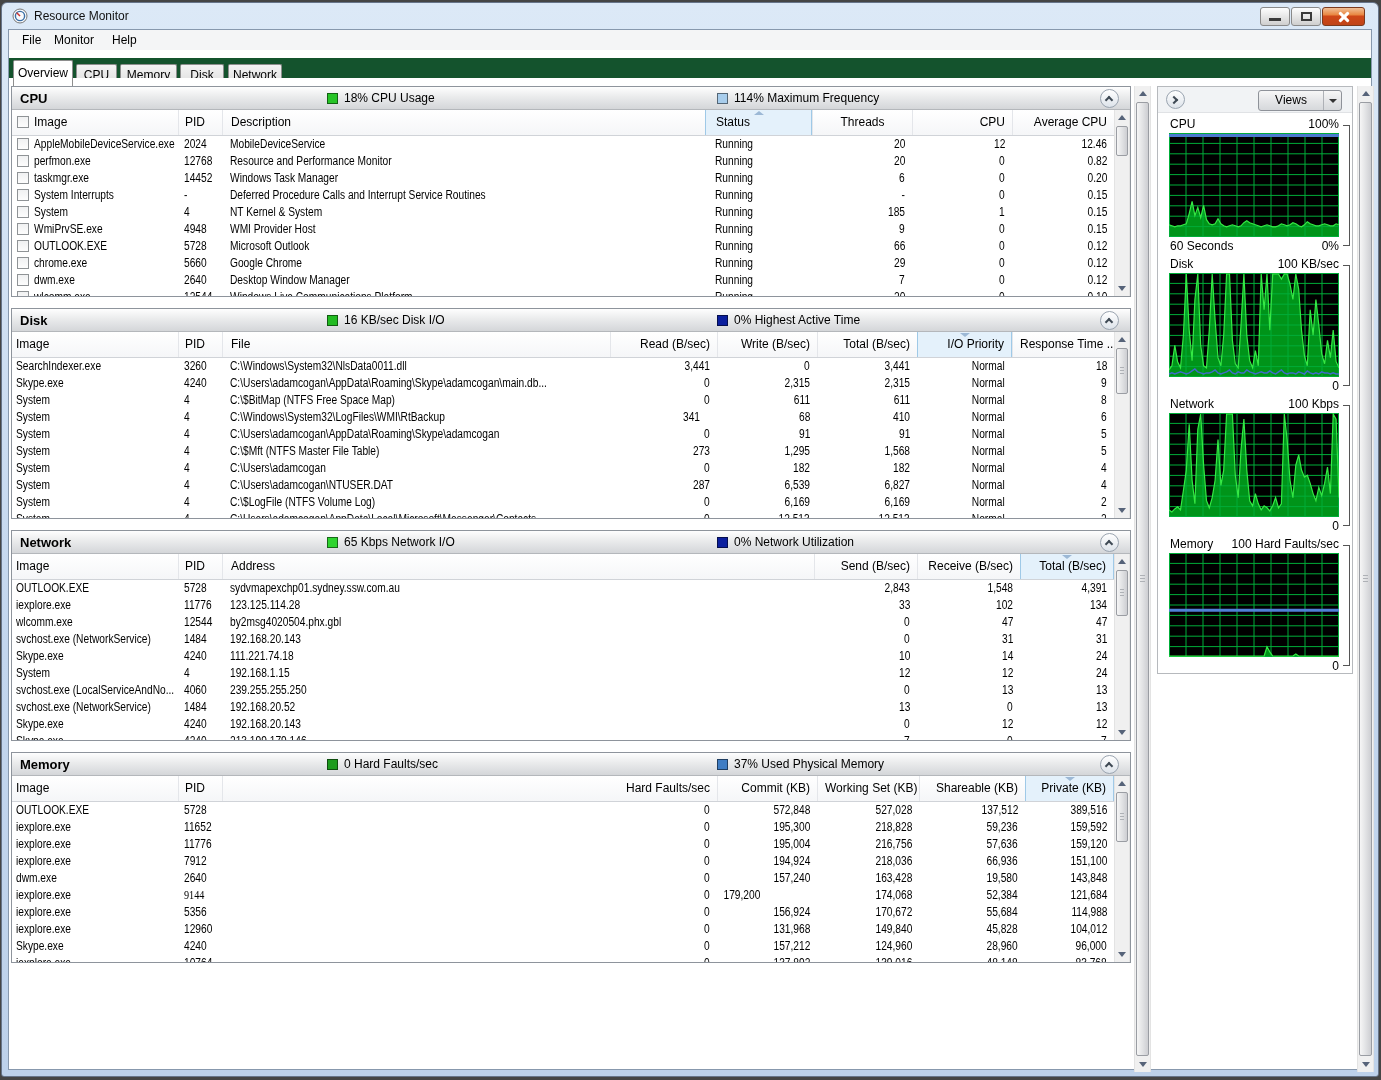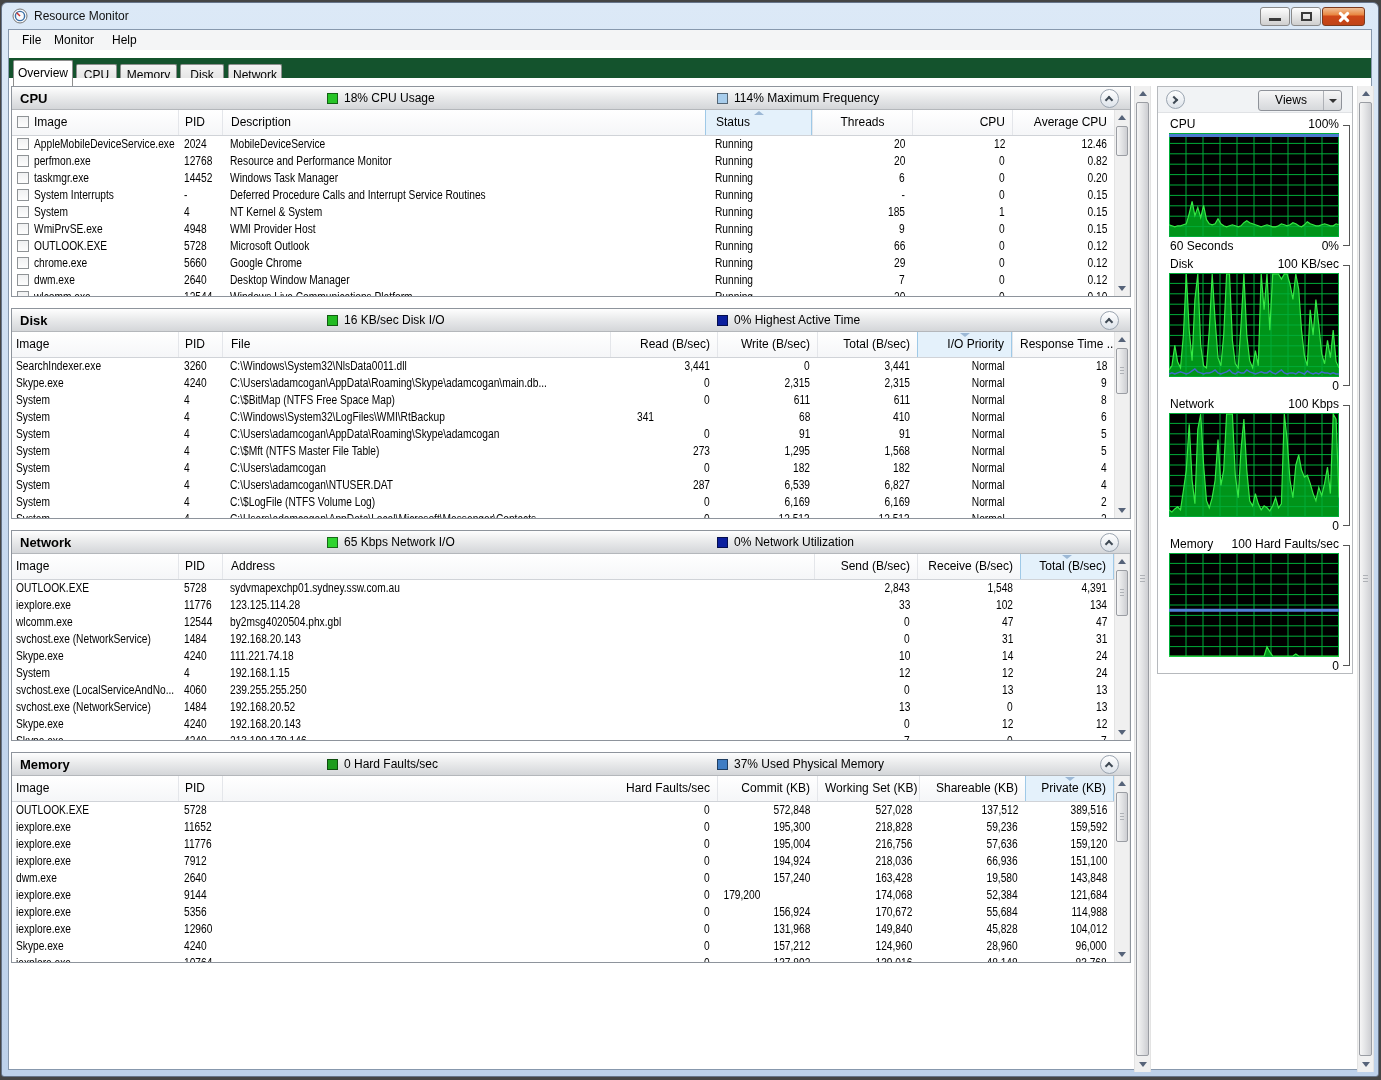--- a/index.html
+++ b/index.html
@@ -276,21 +276,21 @@
                 <div class="tcell num" style="left: 598px; width: 107px; text-align: right; padding-right: 7px;"><span>0</span></div>
                 <div class="tcell num" style="left: 705px; width: 100px; text-align: right; padding-right: 7px;"><span>611</span></div>
                 <div class="tcell num" style="left: 805px; width: 100px; text-align: right; padding-right: 7px;"><span>611</span></div>
                 <div class="tcell num" style="left: 905px; width: 95px; text-align: right; padding-right: 7px;"><span>Normal</span></div>
                 <div class="tcell num" style="left: 1000px; width: 102px; text-align: right; padding-right: 7px;"><span>8</span></div>
               </div>
               <div class="trow" style="top: 51px;">
                 <div class="tcell" style="left: 0px; width: 166px; padding-left: 4px;"><span>System</span></div>
                 <div class="tcell" style="left: 166px; width: 44px; padding-left: 6px;"><span>4</span></div>
                 <div class="tcell" style="left: 210px; width: 388px; padding-left: 8px;"><span>C:\Windows\System32\LogFiles\WMI\RtBackup</span></div>
-                <div class="tcell num" style="left: 622px; width: 107px; padding-right: 7px;"><span>341</span></div>
+                <div class="tcell num" style="left: 588px; width: 107px; text-align: right; padding-right: 7px;"><span>341</span></div>
                 <div class="tcell num" style="left: 705px; width: 100px; text-align: right; padding-right: 7px;"><span>68</span></div>
                 <div class="tcell num" style="left: 805px; width: 100px; text-align: right; padding-right: 7px;"><span>410</span></div>
                 <div class="tcell num" style="left: 905px; width: 95px; text-align: right; padding-right: 7px;"><span>Normal</span></div>
                 <div class="tcell num" style="left: 1000px; width: 102px; text-align: right; padding-right: 7px;"><span>6</span></div>
               </div>
               <div class="trow" style="top: 68px;">
                 <div class="tcell" style="left: 0px; width: 166px; padding-left: 4px;"><span>System</span></div>
                 <div class="tcell" style="left: 166px; width: 44px; padding-left: 6px;"><span>4</span></div>
                 <div class="tcell" style="left: 210px; width: 388px; padding-left: 8px;"><span>C:\Users\adamcogan\AppData\Roaming\Skype\adamcogan</span></div>
                 <div class="tcell num" style="left: 598px; width: 107px; text-align: right; padding-right: 7px;"><span>0</span></div>
@@ -534,21 +534,21 @@
                 <div class="tcell" style="left: 0px; width: 166px; padding-left: 4px;"><span>dwm.exe</span></div>
                 <div class="tcell" style="left: 166px; width: 44px; padding-left: 6px;"><span>2640</span></div>
                 <div class="tcell num" style="left: 210px; width: 495px; text-align: right; padding-right: 7px;"><span>0</span></div>
                 <div class="tcell num" style="left: 705px; width: 100px; text-align: right; padding-right: 7px;"><span>157,240</span></div>
                 <div class="tcell num" style="left: 805px; width: 102px; text-align: right; padding-right: 7px;"><span>163,428</span></div>
                 <div class="tcell num" style="left: 907px; width: 106px; text-align: right; padding-right: 7px;"><span>19,580</span></div>
                 <div class="tcell num" style="left: 1013px; width: 89px; text-align: right; padding-right: 7px;"><span>143,848</span></div>
               </div>
               <div class="trow" style="top: 85px;">
                 <div class="tcell" style="left: 0px; width: 166px; padding-left: 4px;"><span>iexplore.exe</span></div>
-                <div class="tcell" style="left: 166px; width: 44px; padding-left: 6px;"><span>9144</span></div>
+                <div class="tcell" style="left: 166px; width: 44px; padding-left: 6px; font-family: Liberation Serif, serif;"><span>9144</span></div>
                 <div class="tcell num" style="left: 210px; width: 495px; text-align: right; padding-right: 7px;"><span>0</span></div>
                 <div class="tcell num" style="left: 705px; width: 100px; text-align: left; padding-right: 7px;"><span>179,200</span></div>
                 <div class="tcell num" style="left: 805px; width: 102px; text-align: right; padding-right: 7px;"><span>174,068</span></div>
                 <div class="tcell num" style="left: 907px; width: 106px; text-align: right; padding-right: 7px;"><span>52,384</span></div>
                 <div class="tcell num" style="left: 1013px; width: 89px; text-align: right; padding-right: 7px;"><span>121,684</span></div>
               </div>
               <div class="trow" style="top: 102px;">
                 <div class="tcell" style="left: 0px; width: 166px; padding-left: 4px;"><span>iexplore.exe</span></div>
                 <div class="tcell" style="left: 166px; width: 44px; padding-left: 6px;"><span>5356</span></div>
                 <div class="tcell num" style="left: 210px; width: 495px; text-align: right; padding-right: 7px;"><span>0</span></div>

